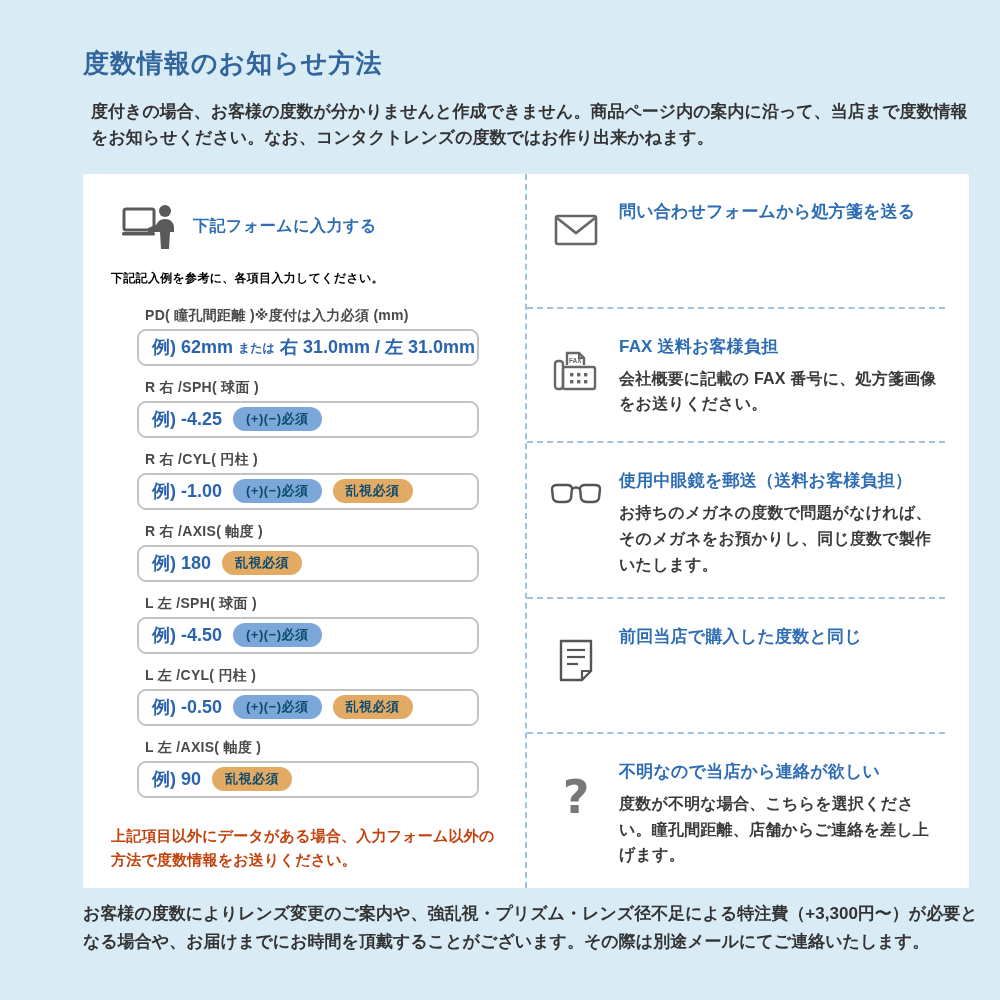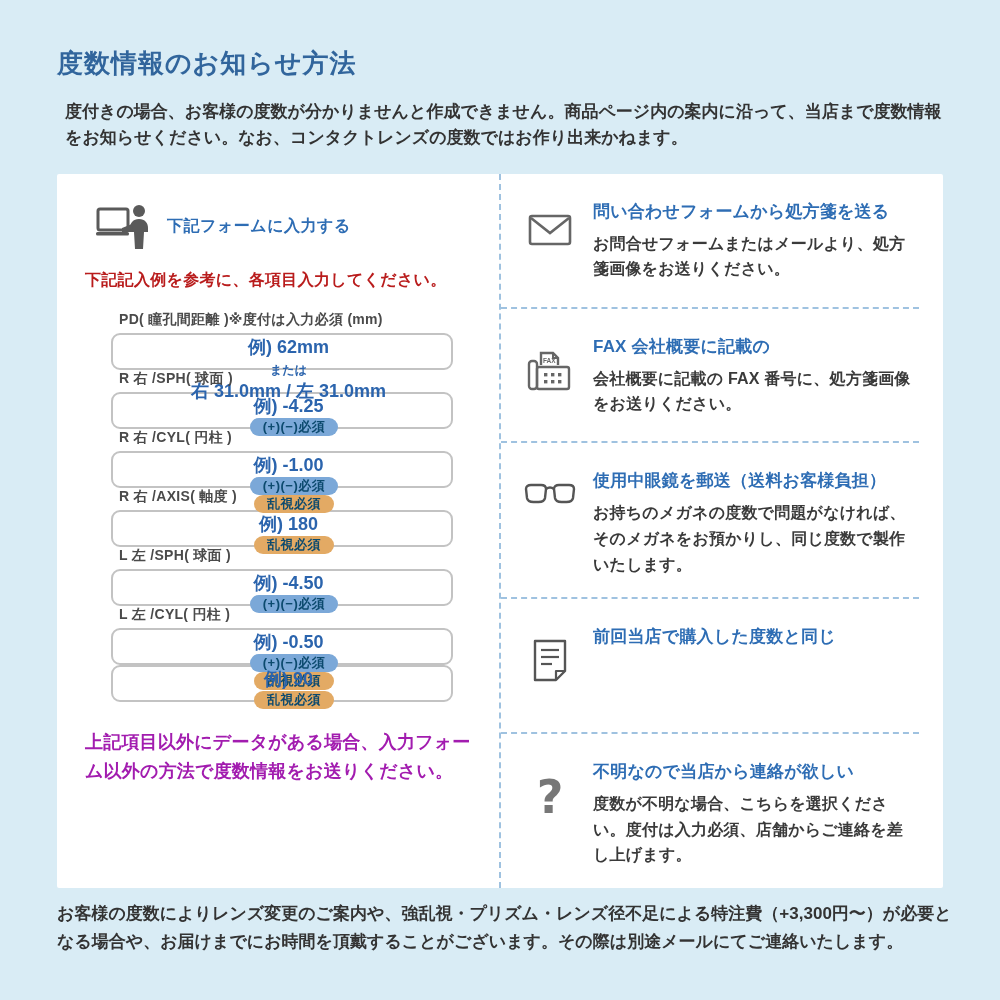--- a/index.html
+++ b/index.html
@@ -2,21 +2,21 @@
 <html lang="ja"><head>
 <meta charset="utf-8">
 <style>
   * { margin:0; padding:0; box-sizing:border-box; }
   html,body { width:1000px; height:1000px; }
   body {
     background:#d9ecf5;
     font-family:"Liberation Sans","DejaVu Sans",sans-serif;
     color:#3f3f3f;
   }
-  .page { width:1000px; height:1000px; padding:46px 57px 0 57px; }
+  .page { width:1000px; height:1000px; padding:46px 57px 0 83px; }
 
   .page-title {
     font-size:26px; font-weight:bold; color:#31659c; letter-spacing:1px;
     margin-bottom:18px;
   }
   .intro {
     font-size:17px; line-height:1.55; color:#333; font-weight:bold;
     margin-bottom:22px; width:890px;margin-left:8px;
   }
 
@@ -26,45 +26,45 @@
   }
 
   
   .col-left { width:442px; padding:30px 0 0 38px; }
   .form-header { display:flex; align-items:center; }
   .form-header .hdr-icon { width:56px; height:46px; flex:0 0 auto; }
   .form-header .hdr-title {
     font-size:16px; font-weight:bold; color:#2e6db4; margin-left:16px; letter-spacing:0.5px;
   }
   .form-instruction {
-    font-size:16px; font-weight:bold; color:#b91c1c;
+    font-size:12px; font-weight:bold; color:#000000;
     margin:20px 0 0 -10px; letter-spacing:0.3px;
   }
   .fields { margin:20px 0 0 16px; width:342px; }
   .field-label {
     font-size:14px; font-weight:bold; color:#4a4a4a;
     margin:0 0 4px 8px; letter-spacing:0.3px;
   }
   .field-box {
     height:37px; border:2px solid #c3c3c3; border-radius:9px;
     display:flex; align-items:center; padding-left:13px;
-    background:#fff;flex-direction:column;
+    margin-bottom:13px; background:#fff;
   }
   .ex { font-size:18px; font-weight:bold; color:#2b64ad; white-space:nowrap; }
   .ex-small { font-size:12px; font-weight:bold; color:#2b64ad; margin:3px 5px 0 5px; white-space:nowrap;text-align:center; }
   .pill {
     display:inline-flex; align-items:center; justify-content:center;
     height:24px; border-radius:999px; padding:0 13px;
     font-size:13px; font-weight:bold; color:#0c4a6e;
     margin-left:11px; white-space:nowrap; letter-spacing:0.5px;
   }
   .pill-blue { background:#7ba8d8; }
   .pill-orange { background:#e3aa64; }
   .form-note {
-    font-size:18px; font-weight:bold; color:#a21caf; line-height:1.65;
+    font-size:15px; font-weight:bold; color:#c2410c; line-height:1.65;
     margin:26px 0 0 -10px; width:390px; letter-spacing:0.2px;
   }
 
   
   .col-right {
     flex:1; border-left:2px dashed #9fc2e0;
     display:flex; flex-direction:column; padding:0 24px 0 0;
   }
   .method {
     display:flex; align-items:flex-start;
@@ -165,20 +165,21 @@
         <div>
           <div class="field-label">L 左 /CYL( 円柱 )</div>
           <div class="field-box">
             <span class="ex">例) -0.50</span>
             <span class="pill pill-blue">(+)(−)必須</span>
             <span class="pill pill-orange">乱視必須</span>
           </div>
         </div>
 
         <div>
+          <div class="field-label">L 左 /AXIS( 軸度 )</div>
           <div class="field-box">
             <span class="ex">例) 90</span>
             <span class="pill pill-orange">乱視必須</span>
           </div>
         </div>
 
       </div>
 
       <p class="form-note">上記項目以外にデータがある場合、入力フォーム以外の方法で度数情報をお送りください。</p>
     </div>
@@ -187,21 +188,20 @@
 
       <div class="method">
         <span class="m-icon">
           <svg width="44" height="32" viewBox="0 0 44 32">
             <rect x="2" y="2" width="40" height="28" rx="2" fill="none" stroke="#666" stroke-width="2.6"></rect>
             <path d="M3,4 L22,19 L41,4" fill="none" stroke="#666" stroke-width="2.6"></path>
           </svg>
         </span>
         <div class="m-body">
           <div class="m-heading">問い合わせフォームから処方箋を送る</div>
-          <div class="m-text">お問合せフォームまたはメールより、処方箋画像をお送りください。</div>
         </div>
       </div>
 
       <div class="method">
         <span class="m-icon">
           <svg width="46" height="44" viewBox="0 0 46 44">
             <path d="M14,16 L14,4 L26,4 L31,9 L31,16" fill="none" stroke="#666" stroke-width="2.4"></path>
             <path d="M26,4 L26,9 L31,9" fill="none" stroke="#666" stroke-width="2"></path>
             <text x="16" y="14" font-size="6.5" font-weight="bold" fill="#666" font-family="Liberation Sans, sans-serif">FAX</text>
             <rect x="2" y="12" width="8" height="28" rx="3" fill="none" stroke="#666" stroke-width="2.4"></rect>
@@ -210,21 +210,21 @@
               <rect x="17" y="24" width="3.4" height="3.4"></rect>
                 <rect x="24" y="24" width="3.4" height="3.4"></rect>
                 <rect x="31" y="24" width="3.4" height="3.4"></rect>
               <rect x="17" y="31" width="3.4" height="3.4"></rect>
                 <rect x="24" y="31" width="3.4" height="3.4"></rect>
                 <rect x="31" y="31" width="3.4" height="3.4"></rect>
             </g>
           </svg>
         </span>
         <div class="m-body">
-          <div class="m-heading">FAX 会社概要に記載の</div>
+          <div class="m-heading">FAX 送料お客様負担</div>
           <div class="m-text">会社概要に記載の FAX 番号に、処方箋画像をお送りください。</div>
         </div>
       </div>
 
       <div class="method">
         <span class="m-icon">
           <svg width="52" height="22" viewBox="0 0 52 22">
             <path d="M2,6 C2,3 4,2 7,2 L17,2 C20,2 22,3 22,6 L21,15 C20.5,18 18,19 14.5,19 L9.5,19 C6,19 3.5,18 3,15 Z" fill="none" stroke="#555" stroke-width="2.4"></path>
             <path d="M30,6 C30,3 32,2 35,2 L45,2 C48,2 50,3 50,6 L49,15 C48.5,18 46,19 42.5,19 L37.5,19 C34,19 31.5,18 31,15 Z" fill="none" stroke="#555" stroke-width="2.4"></path>
             <path d="M22,6 Q26,3 30,6" fill="none" stroke="#555" stroke-width="2.4"></path>
@@ -250,21 +250,21 @@
           <div class="m-heading">前回当店で購入した度数と同じ</div>
         </div>
       </div>
 
       <div class="method">
         <span class="m-icon">
           <span class="q-mark">?</span>
         </span>
         <div class="m-body">
           <div class="m-heading">不明なので当店から連絡が欲しい</div>
-          <div class="m-text">度数が不明な場合、こちらを選択ください。度付は入力必須、店舗からご連絡を差し上げます。</div>
+          <div class="m-text">度数が不明な場合、こちらを選択ください。瞳孔間距離、店舗からご連絡を差し上げます。</div>
         </div>
       </div>
 
     </div>
   </div>
 
   <p class="footer-note">お客様の度数によりレンズ変更のご案内や、強乱視・プリズム・レンズ径不足による特注費（+3,300円〜）が必要となる場合や、お届けまでにお時間を頂戴することがございます。その際は別途メールにてご連絡いたします。</p>
 
 </div>
 

